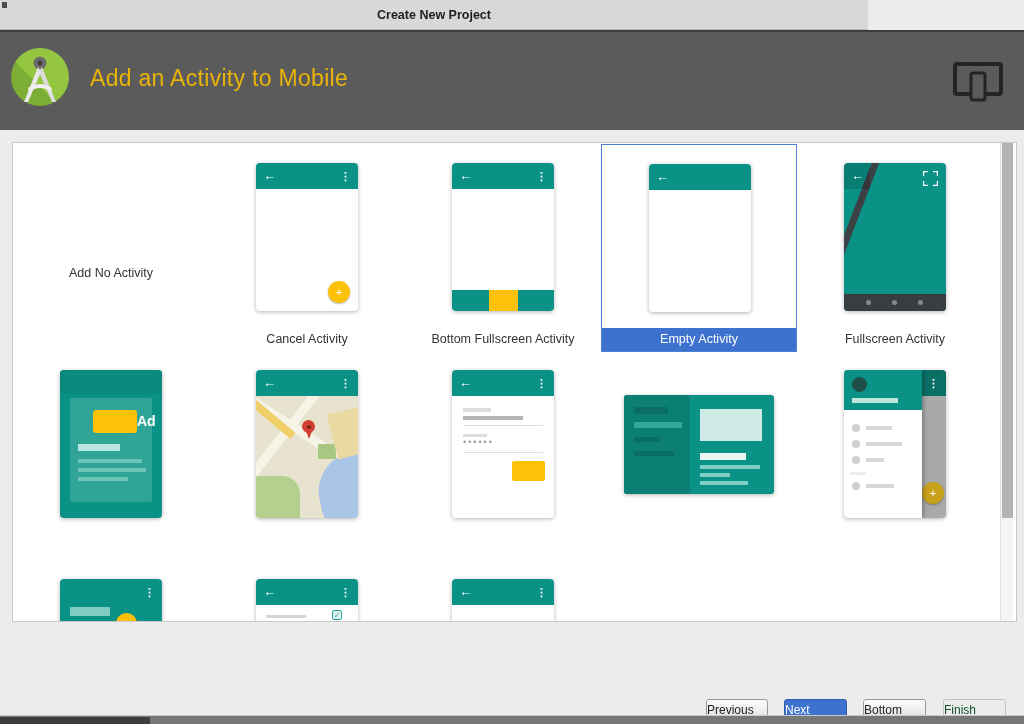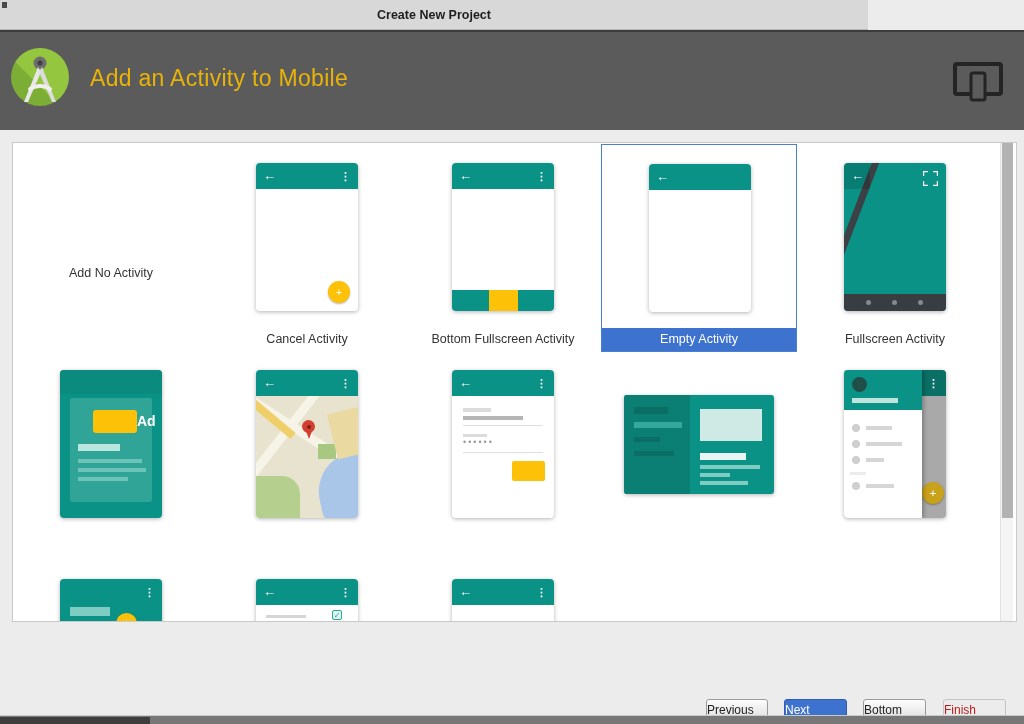--- a/index.html
+++ b/index.html
@@ -32,21 +32,21 @@
   .phone { position:absolute; width:102px; height:148px; background:#fff; border-radius:4px; box-shadow:0 1px 4px rgba(0,0,0,.3); overflow:hidden; text-align:left; }
   .appbar { position:relative; height:26px; background:#0a9286; display:flex; align-items:center; justify-content:space-between; padding:0 7px; }
   .back { color:#fff; font-size:13px; line-height:26px; }
   .kebab { color:#fff; font-size:11px; font-weight:bold; line-height:26px; }
   .fab { position:absolute; border-radius:50%; background:#fdc107; color:#fff; text-align:center; box-shadow:0 1px 2px rgba(0,0,0,.3); }
 
   
   .btn { position:absolute; top:683px; height:23px; border-radius:3px; font-size:12px; text-align:left; line-height:21px; border:1px solid #9a9a9a; background:linear-gradient(#fdfdfd,#dcdcdc); color:#222; cursor:default;margin-top:16px; }
   .btn u { text-decoration:underline; }
   .btn-next { background:#3d72cf; border-color:#2f5cae; color:#fff; }
-  .btn-finish { background:#ececec; border-color:#c4c4c4; color:#b91c1c; }
+  .btn-finish { background:#ececec; border-color:#c4c4c4; color:#14532d; }
 
   .bottom-strip { position:absolute; left:0; top:715px; width:1024px; height:9px; background:#777; border-top:1px solid #c9c9c9; }
   .bottom-strip-dark { position:absolute; left:0; top:1px; width:150px; height:8px; background:#3d3d3d; }
 
   .shape { position:absolute; }
 </style>
 </head>
 <body>
 
 <div id="app">

